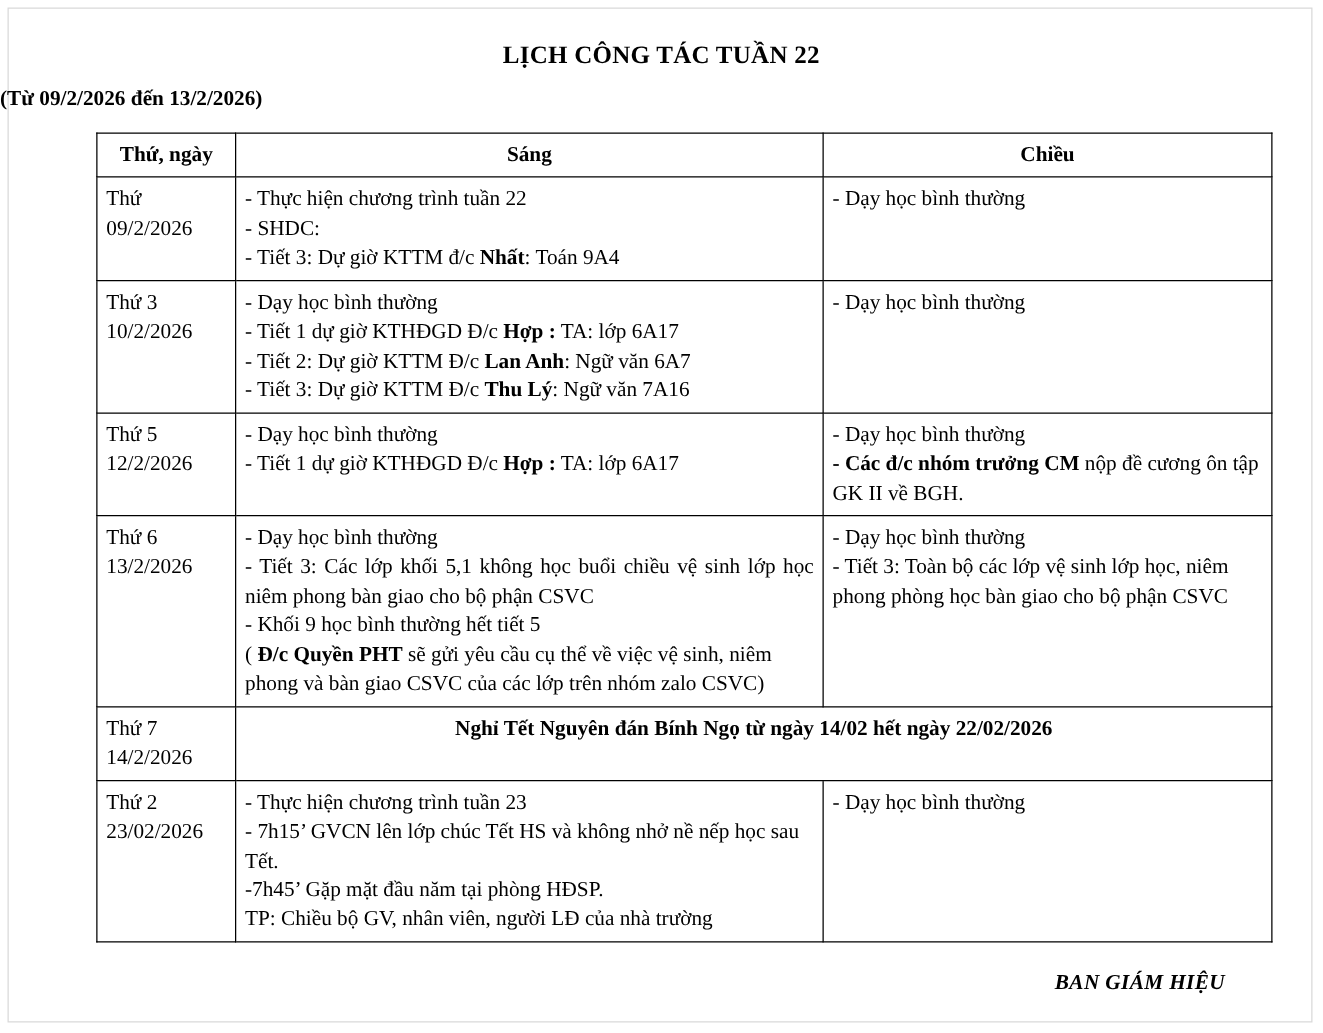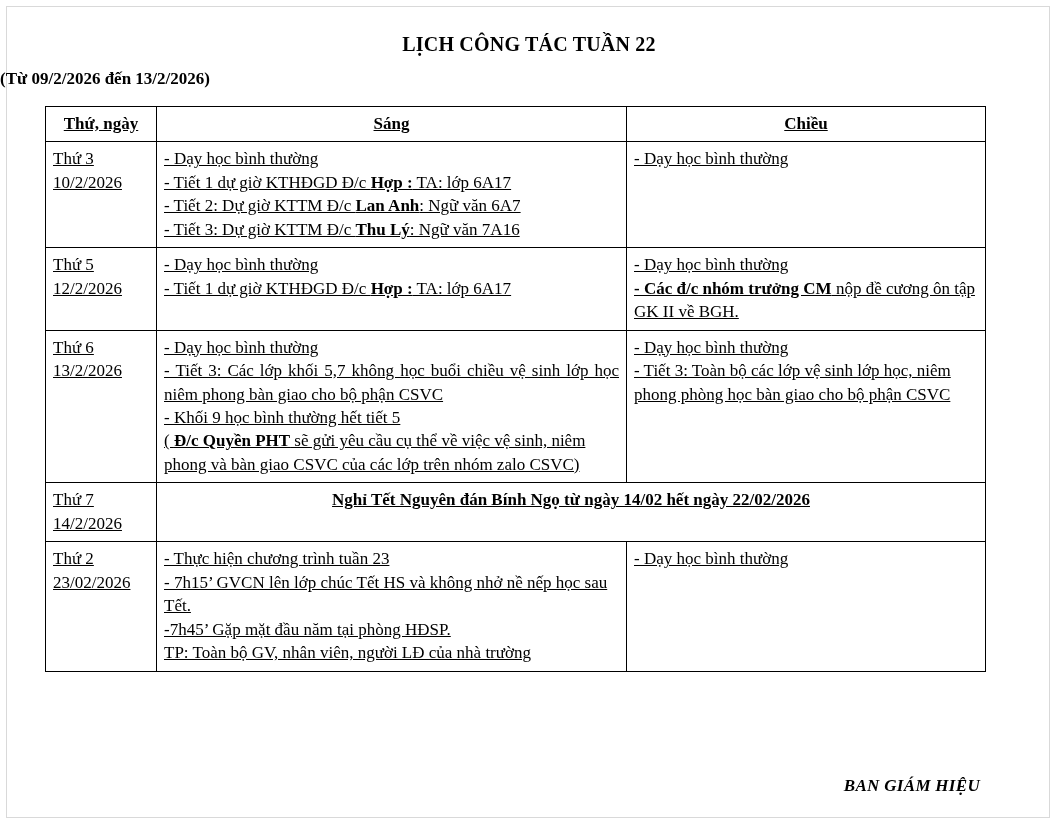--- a/index.html
+++ b/index.html
@@ -43,25 +43,24 @@
     margin-top: 33px;
   }
   .doc-subtitle {
     text-align: left;
     font-size: 17px;
     font-weight: bold;
     margin-top: 13px;
   }
   table.schedule {
     border-collapse: collapse;
-    margin-left: 45px;
+    margin-left: 77px;
     margin-top: 17px;
     width: 940px;
     table-layout: fixed;
-    text-decoration: underline;
   }
   table.schedule td, table.schedule th {
     border: 1px solid #000000;
     vertical-align: top;
     padding: 5px 7px 6px 7px;
     font-size: 17px;
     line-height: 1.38;
   }
   col.c-day   { width: 111px; }
   col.c-morn  { width: 470px; }
@@ -125,20 +124,34 @@
     <thead>
       <tr>
         <th class="hdr">Thứ, ngày</th>
         <th class="hdr">Sáng</th>
         <th class="hdr">Chiều</th>
       </tr>
     </thead>
     <tbody id="schedule-body">
         <tr>
           <td class="day">
+            <span class="dnum">Thứ</span>
+            <span class="ddate">09/2/2026</span>
+          </td>
+          <td class="cell">
+            <p>- Thực hiện chương trình tuần 22</p>
+            <p>- SHDC:</p>
+            <p><span>- Tiết 3: Dự giờ KTTM đ/c </span><span class="b">Nhất</span><span>: Toán 9A4</span></p>
+          </td>
+          <td class="cell">
+            <p>- Dạy học bình thường</p>
+          </td>
+        </tr>
+        <tr>
+          <td class="day">
             <span class="dnum">Thứ 3</span>
             <span class="ddate">10/2/2026</span>
           </td>
           <td class="cell">
             <p>- Dạy học bình thường</p>
             <p><span>- Tiết 1  dự giờ KTHĐGD Đ/c </span><span class="b">Hợp :</span><span> TA: lớp 6A17</span></p>
             <p><span>- Tiết 2: Dự giờ KTTM Đ/c </span><span class="b">Lan Anh</span><span>: Ngữ văn 6A7</span></p>
             <p><span>- Tiết 3: Dự giờ KTTM Đ/c </span><span class="b">Thu Lý</span><span>: Ngữ văn 7A16</span></p>
           </td>
           <td class="cell">
@@ -159,21 +172,21 @@
             <p><span class="b">- Các đ/c nhóm trưởng CM</span><span> nộp đề cương ôn tập GK II về BGH.</span></p>
           </td>
         </tr>
         <tr>
           <td class="day">
             <span class="dnum">Thứ 6</span>
             <span class="ddate">13/2/2026</span>
           </td>
           <td class="cell">
             <p>- Dạy học bình thường</p>
-            <p class="just">- Tiết 3: Các lớp khối 5,7 không học buổi chiều vệ sinh lớp học niêm phong bàn giao cho bộ phận CSVC</p>
+            <p class="just">- Tiết 3: Các lớp khối 5,1 không học buổi chiều vệ sinh lớp học niêm phong bàn giao cho bộ phận CSVC</p>
             <p>- Khối 9 học bình thường hết tiết 5</p>
             <p><span>( </span><span class="b">Đ/c Quyền PHT</span><span> sẽ gửi yêu cầu cụ thể về việc vệ sinh, niêm phong và bàn giao CSVC của các lớp trên nhóm zalo CSVC)</span></p>
           </td>
           <td class="cell">
             <p>- Dạy học bình thường</p>
             <p>- Tiết 3: Toàn bộ các lớp vệ sinh lớp học, niêm phong phòng học bàn giao cho bộ phận CSVC</p>
           </td>
         </tr>
         <tr>
           <td class="day">
@@ -184,21 +197,21 @@
         </tr>
         <tr>
           <td class="day">
             <span class="dnum">Thứ 2</span>
             <span class="ddate">23/02/2026</span>
           </td>
           <td class="cell">
             <p>- Thực hiện chương trình tuần 23</p>
             <p>- 7h15’ GVCN lên lớp chúc Tết HS và không nhở nề nếp học sau Tết.</p>
             <p>-7h45’ Gặp mặt đầu năm tại phòng HĐSP.</p>
-            <p>TP: Toàn bộ GV, nhân viên, người LĐ của nhà trường</p>
+            <p>TP: Chiều bộ GV, nhân viên, người LĐ của nhà trường</p>
           </td>
           <td class="cell">
             <p>- Dạy học bình thường</p>
           </td>
         </tr>
       </tbody>
   </table>
 
   <div class="footer-sign">BAN GIÁM HIỆU</div>
 

